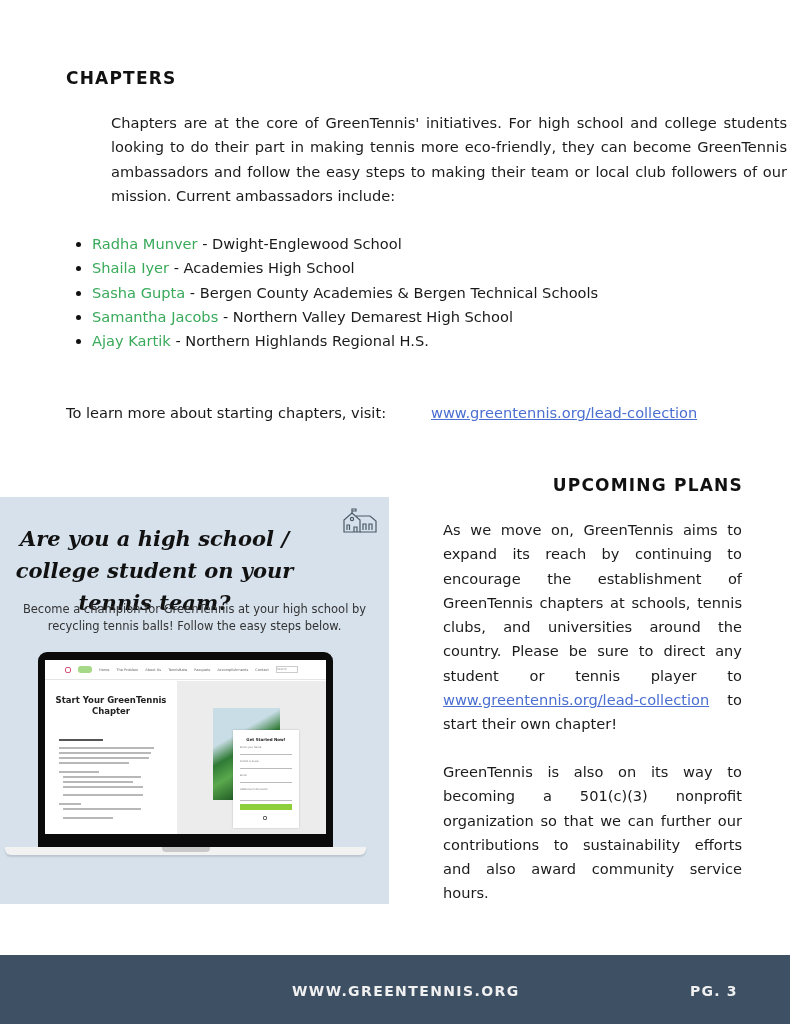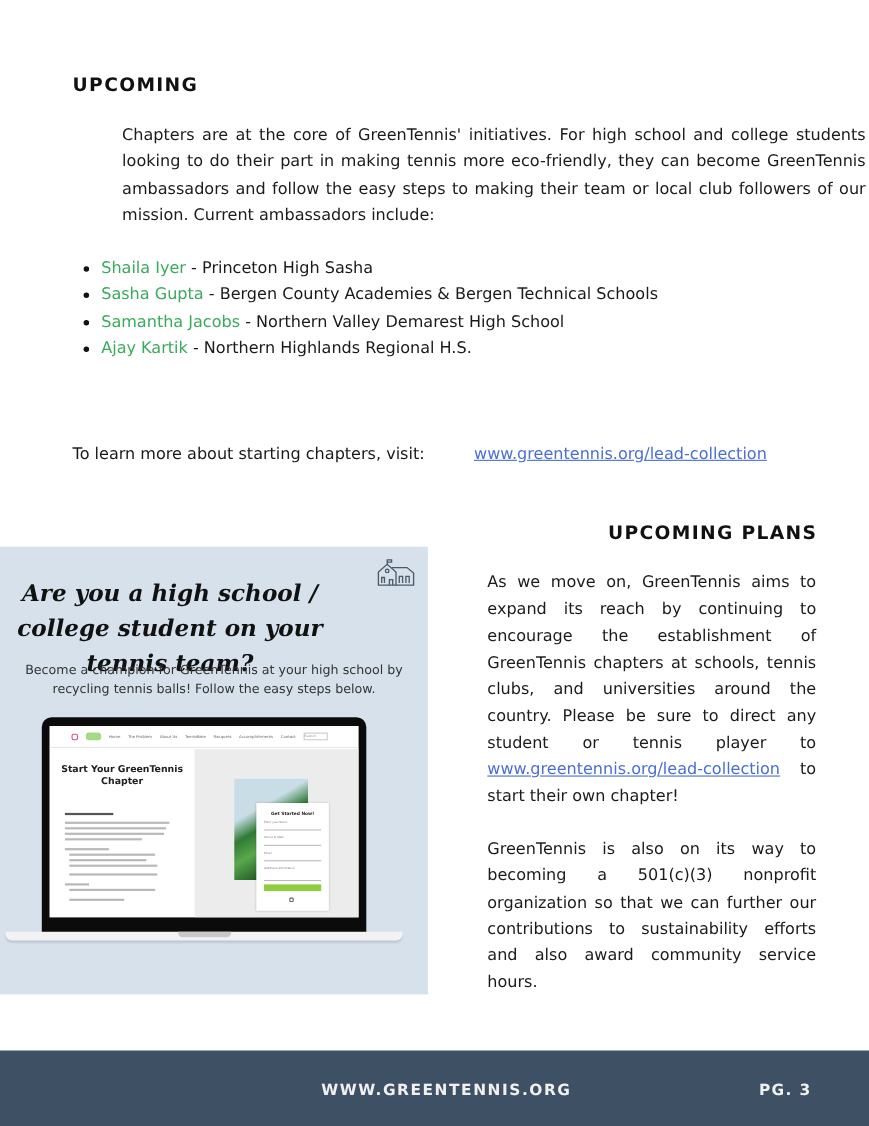--- a/index.html
+++ b/index.html
@@ -60,26 +60,27 @@
   #plans-p2 { left: 443px; top: 760px; width: 299px; }
 
   
   #footer { position: absolute; left: 0; top: 955px; width: 790px; height: 69px; background: #3e5164; }
   #footer-url { position: absolute; left: 292px; top: 28px; color: #f0f0f0; font-size: 14px; font-weight: bold; letter-spacing: 1.4px; }
   #footer-page { position: absolute; left: 690px; top: 28px; color: #f0f0f0; font-size: 14px; font-weight: bold; letter-spacing: 1.2px; }
 </style>
 </head>
 <body>
 
-<h2 class="h2" id="chapters-heading">UPCOMING</h2>
+<h2 class="h2" id="chapters-heading">CHAPTERS</h2>
 
 <p class="para" id="chapters-intro">Chapters are at the core of GreenTennis' initiatives. For high school and college students looking to do their part in making tennis more eco-friendly, they can become GreenTennis ambassadors and follow the easy steps to making their team or local club followers of our mission. Current ambassadors include:</p>
 
 <ul class="amb">
-  <li><span class="green">Shaila Iyer</span><span> - Princeton High Sasha</span></li>
+  <li><span class="green">Radha  Munver</span><span> - Dwight-Englewood School</span></li>
+  <li><span class="green">Shaila Iyer</span><span> - Academies High School</span></li>
   <li><span class="green">Sasha Gupta</span><span> - Bergen County Academies &amp; Bergen Technical Schools</span></li>
   <li><span class="green">Samantha Jacobs</span><span> - Northern Valley Demarest High School</span></li>
   <li><span class="green">Ajay Kartik</span><span> - Northern Highlands Regional H.S.</span></li>
 </ul>
 
 <div id="learn-more">To learn more about starting chapters, visit:</div>
 <a id="learn-more-link" class="lnk">www.greentennis.org/lead-collection</a>
 
 <h2 class="h2" id="plans-heading">UPCOMING PLANS</h2>
 

